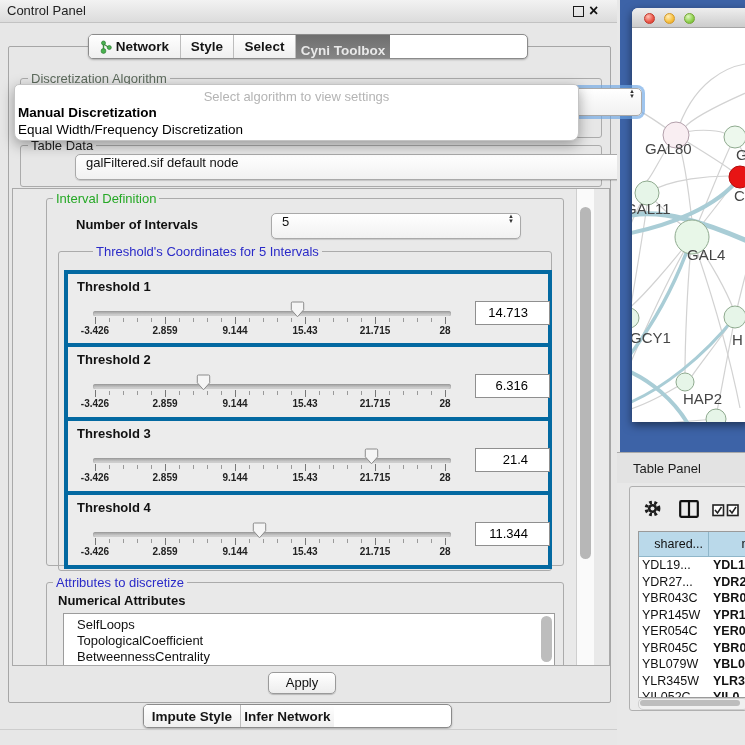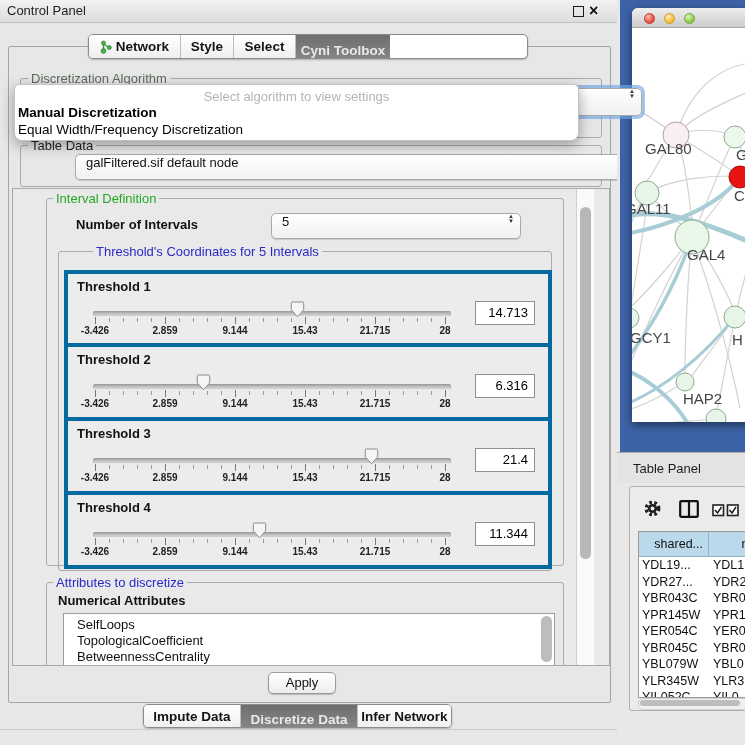--- a/index.html
+++ b/index.html
@@ -50,21 +50,21 @@
   .bold13{font-size:13px;font-weight:bold;color:#111;}
   
   .thr-panel{position:absolute;left:51px;width:480px;height:70px;border:4px solid #0369a1;background:#ececec;}
   .thr-label{position:absolute;left:9px;top:5px;font-size:13px;font-weight:bold;color:#111;}
   .track{position:absolute;left:25px;top:37px;width:358px;height:5px;border-radius:3px;
          background:linear-gradient(#9b9b9b,#dedede);box-shadow:inset 0 0 1px #777;}
   .tickmaj{position:absolute;top:43px;width:1px;height:7px;background:#777;}
   .tickmin{position:absolute;top:44px;width:1px;height:4px;background:#999;}
   .ticklab{position:absolute;top:51px;width:60px;text-align:center;font-size:10px;font-weight:bold;color:#222;}
   .valbox{position:absolute;left:407px;top:27px;width:52px;height:22px;background:#fff;border:1px solid #8f8f8f;
-          font-size:13px;color:#000;text-align:right;padding-right:6px;line-height:22px;box-sizing:content-box;}
+          font-size:13px;color:#000;text-align:right;padding-right:21px;line-height:22px;box-sizing:content-box;}
   .handle{position:absolute;top:27px;width:15px;height:17px;}
   
   #attr-list{left:50px;top:424px;width:490px;height:52px;background:#fff;border:1px solid #9c9c9c;overflow:hidden;}
   .listitem{position:absolute;left:13px;font-size:13px;color:#111;white-space:nowrap;}
   #attr-scroll{position:absolute;right:2px;top:2px;width:11px;height:46px;background:#bdbdbd;border-radius:6px;}
   
   .pushbtn{background:linear-gradient(#ffffff,#ededed);border:1px solid #9a9a9a;border-radius:5px;
            font-size:13px;color:#111;text-align:center;box-shadow:0 1px 1px rgba(0,0,0,.2);}
   
   #right-region{left:617px;top:0;width:128px;height:745px;background:#e8e8e8;}
@@ -79,21 +79,21 @@
   #tp-titlebar .t{position:absolute;left:16px;top:8px;font-size:13px;color:#1c1c1c;}
   #tp-box{left:12px;top:486px;width:116px;height:223px;background:#ebebeb;border:1px solid #b0b0b0;border-radius:3px;}
   .tp-iconbtn{position:absolute;top:12px;}
   #tp-table{position:absolute;left:8px;top:44px;width:108px;height:165px;background:#fff;
             border:1px solid #9a9a9a;overflow:hidden;}
   .th-cell{position:absolute;top:0;height:25px;background:#bad9ea;border-right:1px solid #8fb6c9;
            border-bottom:1px solid #8fb6c9;box-sizing:border-box;font-size:12.5px;color:#111;
            display:flex;align-items:center;}
   .td-row{position:absolute;left:0;width:200px;height:16.5px;font-size:12.5px;color:#111;}
   .td-c1{position:absolute;left:3px;top:0;white-space:nowrap;}
-  .td-c2{position:absolute;left:74px;top:0;white-space:nowrap;}
+  .td-c2{position:absolute;left:74px;top:0;white-space:nowrap;font-weight:bold;}
   #tp-hscroll{position:absolute;left:8px;top:211px;width:108px;height:10px;background:#f0f0f0;
               border:1px solid #cfcfcf;border-radius:5px;}
   #tp-hscroll .thumb{position:absolute;left:1px;top:1px;width:100px;height:6px;background:#bdbdbd;border-radius:4px;}
   svg text{font-family:"Liberation Sans",sans-serif;}
   #bottom-line{left:0;top:729px;width:617px;height:1px;background:#cdcdcd;}
 </style>
 </head>
 <body>
 
 <div id="root">
@@ -337,24 +337,21 @@
 
     <div class="abs" id="vscroll">
       <div class="thumb"></div>
     </div>
   </div>
 
   <div class="abs pushbtn" style="left:268px;top:672px;width:66px;height:20px;line-height:20px;">Apply</div>
 
   <div class="abs tabbar" id="bottom-tabs" style="left:143px;top:704px;width:307px;height:22px;">
       <div class="tabseg" style="width: 97px;">
-        <span>Impute Data</span>
-      </div>
-      <div class="tabseg sel" style="width: 117px;">
-        <span>Discretize Data</span>
+        <span>Impute Style</span>
       </div>
       <div class="tabseg" style="width: 93px;">
         <span>Infer Network</span>
       </div>
     </div>
   <div class="abs" id="bottom-line"></div>
 
   <div class="abs" id="right-region">
     <div class="abs" id="blue-frame"></div>
 

